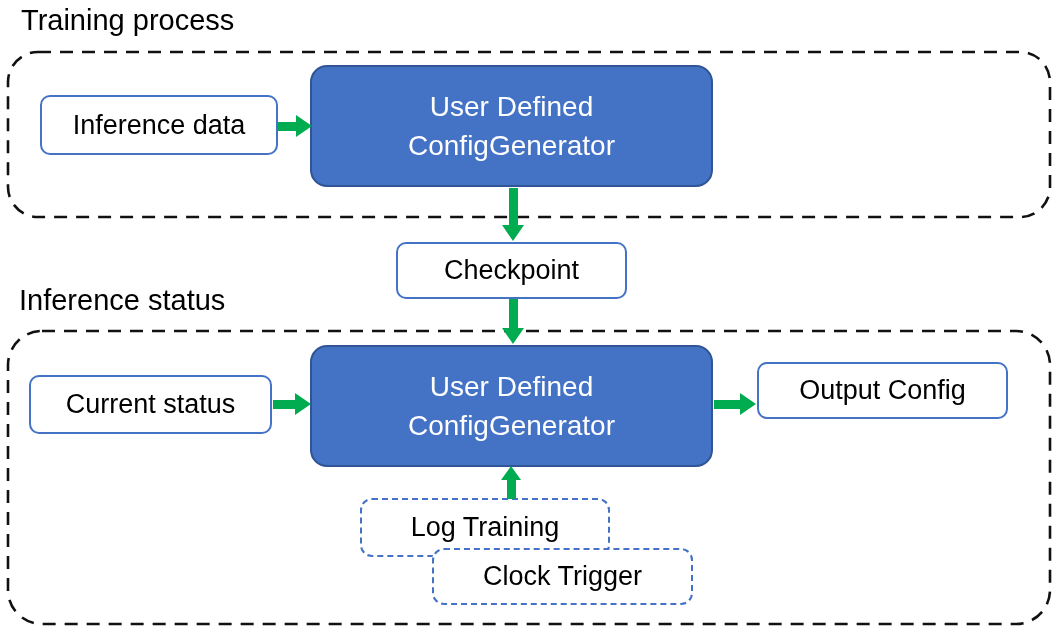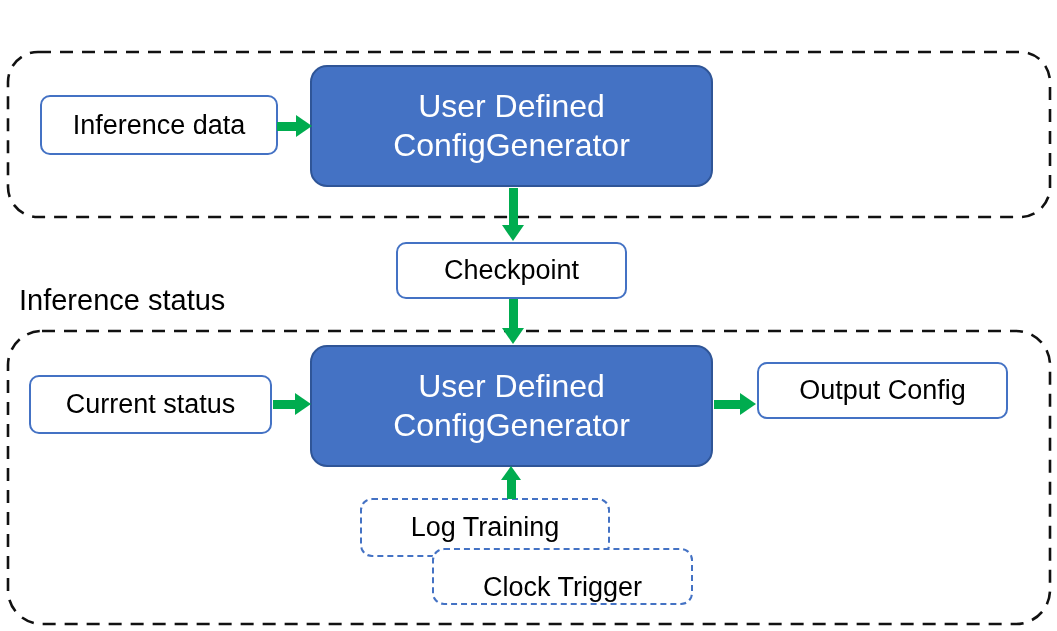--- a/index.html
+++ b/index.html
@@ -46,21 +46,21 @@
   }
   .node.outlined{
     border:2px solid var(--box-border-blue);
     border-radius:10px;
   }
   .node.bluebox{
     background:var(--blue-fill);
     border:2px solid var(--blue-border);
     border-radius:17px;
     color:var(--text-light);
-    font-size:32px;
+    font-size:28px;
     flex-direction:column;
     line-height:39px;
   }
   .node.trigger{
     border:2px dashed var(--box-border-blue);
     border-radius:12px;
   }
   .arrow{position:absolute;}
   .shaft-h{position:absolute;background:var(--arrow-green);height:9px;}
   .shaft-v{position:absolute;background:var(--arrow-green);width:9px;}
@@ -82,20 +82,21 @@
     border-right:10px solid transparent;
     border-bottom:14px solid var(--arrow-green);
   }
   .z1{z-index:1;} .z2{z-index:2;}
 </style>
 </head>
 <body>
 
 <div class="canvas">
 
+  <div class="section-label" style="left:21px;top:4px;">Training process</div>
   <div class="section-label" style="left:19px;top:284px;">Inference status</div>
 
   <div class="dash-wrap" style="left:6px;top:50px;">
     <svg width="1046" height="169" viewBox="0 0 1046 169">
       <rect class="dashrect" x="2" y="2" width="1042" height="165" rx="30" ry="30"></rect>
     </svg>
   </div>
   <div class="dash-wrap" style="left:6px;top:329px;">
     <svg width="1046" height="297" viewBox="0 0 1046 297">
       <rect class="dashrect" x="2" y="2" width="1042" height="293" rx="34" ry="34"></rect>
@@ -125,21 +126,21 @@
   </div>
 
   <div class="node outlined" style="left:757px;top:362px;width:251px;height:57px;">
     <span>Output Config</span>
   </div>
 
   <div class="node trigger z1" style="left:360px;top:498px;width:250px;height:59px;">
     <span>Log Training</span>
   </div>
 
-  <div class="node trigger z2" style="left:432px;top:548px;width:261px;height:57px;align-items:flex-end;">
+  <div class="node trigger z2" style="left:432px;top:548px;width:261px;height:57px;">
     <span>Clock Trigger</span>
   </div>
 
   <div class="arrow z2">
     <div class="shaft-h" style="left:277px;top:122px;width:21px;"></div>
     <div class="head-right" style="left:296px;top:115px;"></div>
   </div>
 
   <div class="arrow z2">
     <div class="shaft-v" style="left:509px;top:188px;height:40px;"></div>

